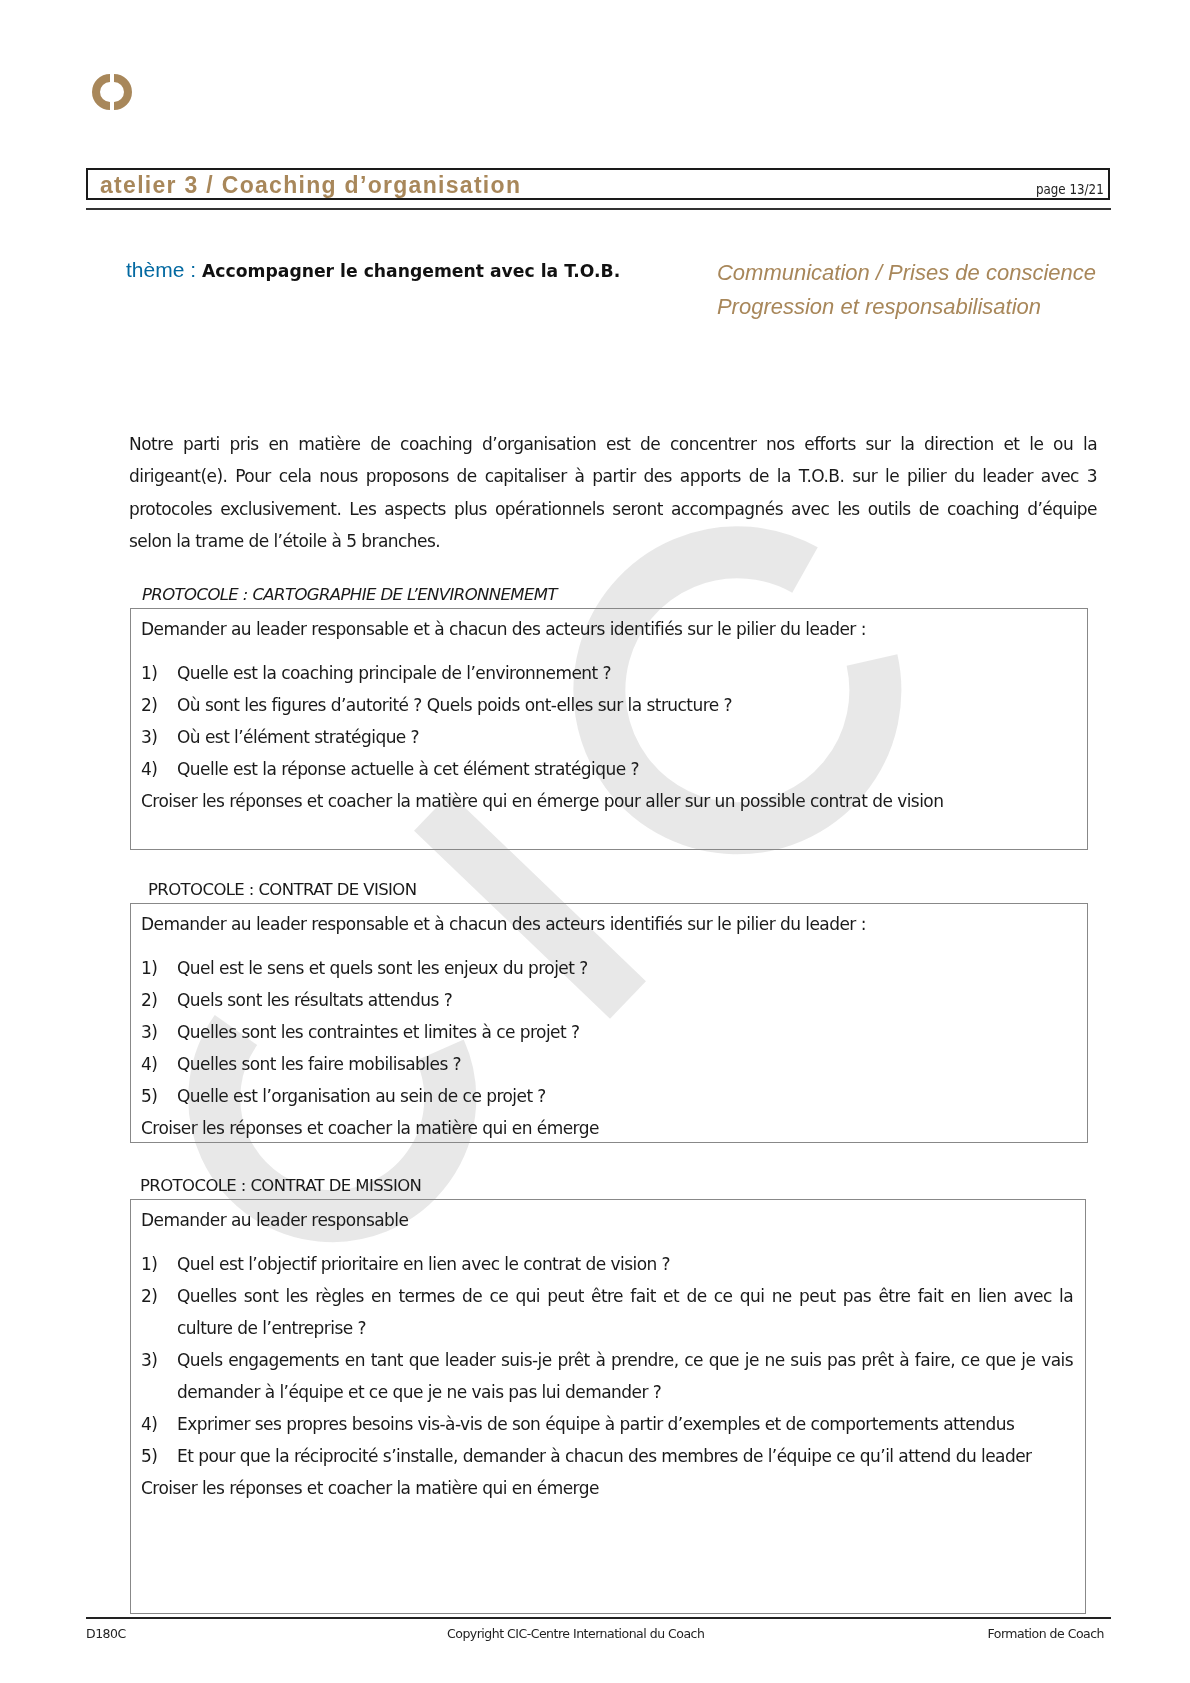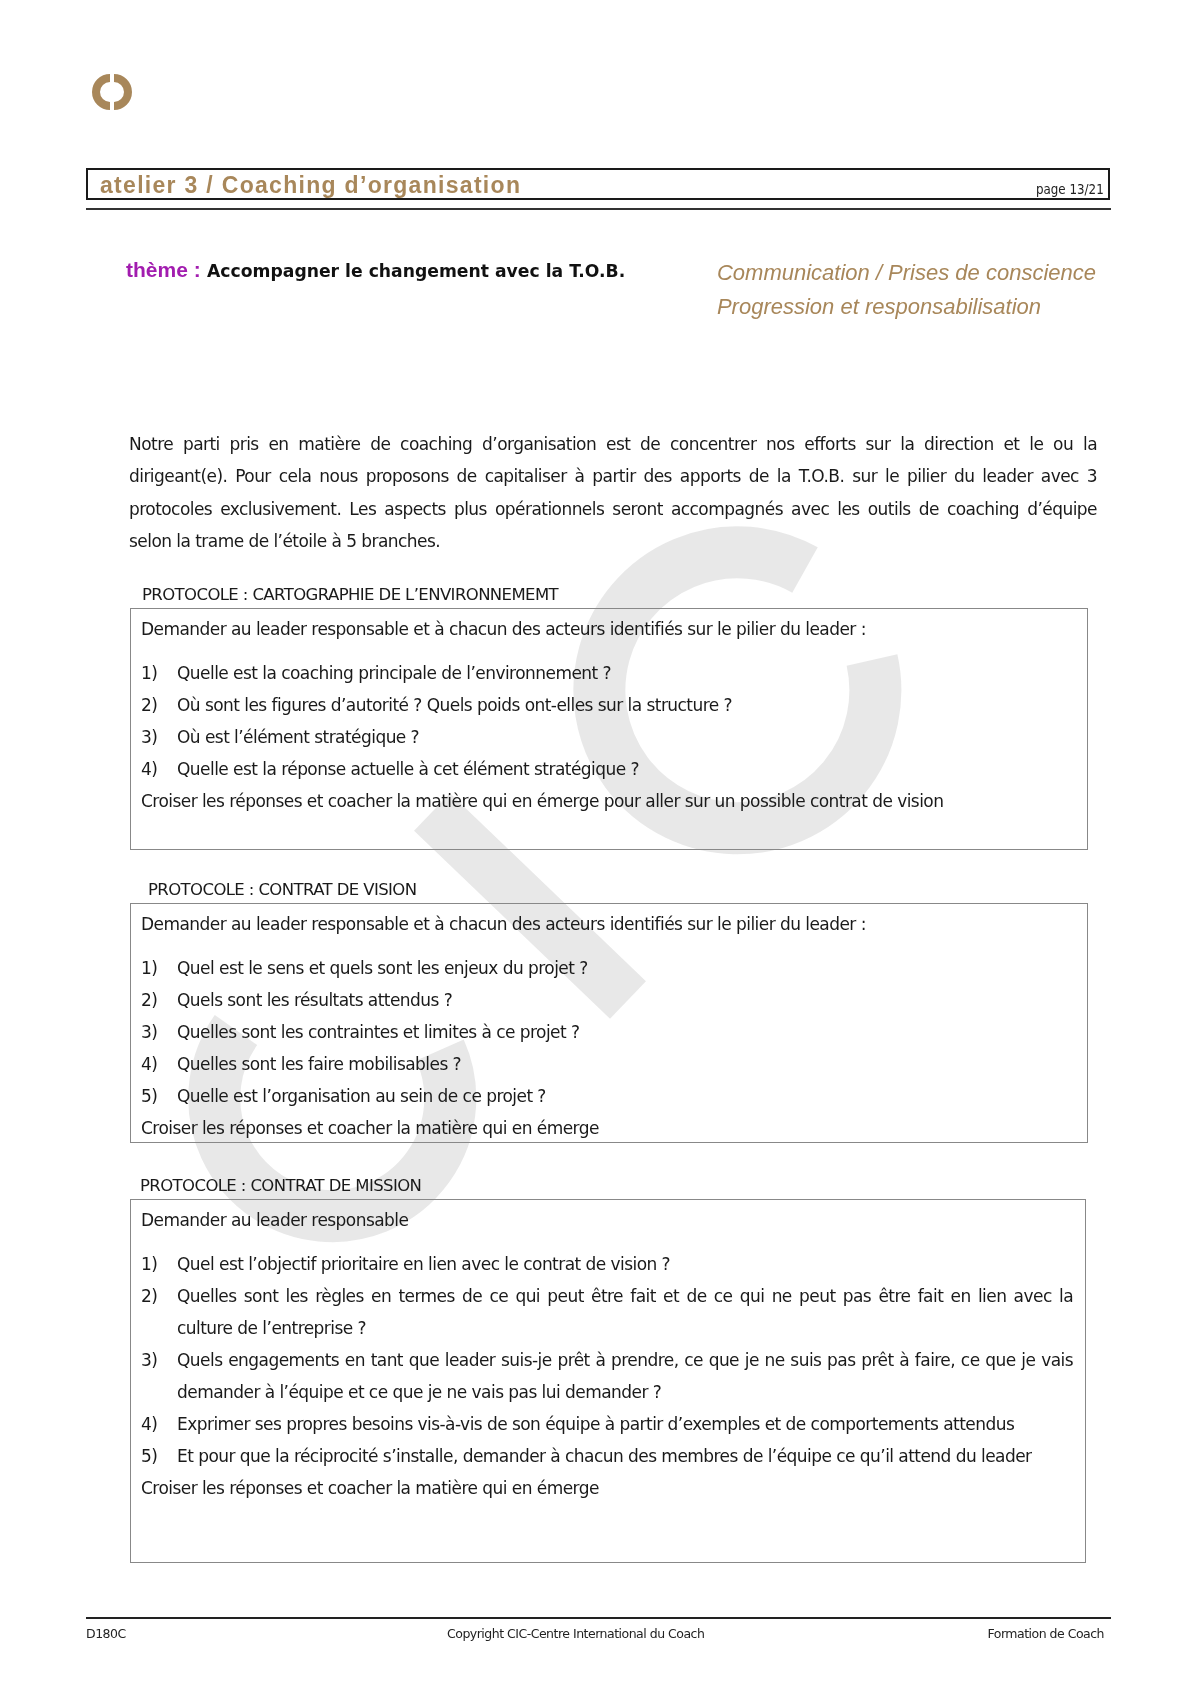--- a/index.html
+++ b/index.html
@@ -10,44 +10,44 @@
     .content { position: relative; z-index: 1; }
 
     .logo { left: 88px; top: 68px; width: 48px; height: 48px; }
 
     .header-box { left: 86px; top: 168px; width: 1024px; height: 32px; border: 2px solid #1a1a1a; box-sizing: border-box; }
     .header-title { left: 100px; top: 172px; font-size: 23px; font-weight: bold; color: #a8875a; letter-spacing: 1.3px; }
     .header-page { right: 86px; top: 181px; font-size: 14px; color: #222; font-family: "DejaVu Sans", sans-serif; transform: scaleX(0.85); transform-origin: right; }
     .header-rule { left: 86px; top: 208px; width: 1025px; height: 2px; background: #333; }
 
     .theme-line { left: 126px; top: 258px; font-size: 21px; }
-    .theme-label { color: #a21caf; font-weight: bold; }
+    .theme-label { color: #0369a1; font-weight: normal; }
     .theme-text { color: #111; font-weight: bold; font-family: "DejaVu Sans", sans-serif; font-size: 18.5px; transform: scaleX(0.93); display: inline-block; transform-origin: left; }
 
     .tags { right: 94px; top: 256px; text-align: left; font-style: italic; color: #a8875a; font-size: 22px; line-height: 34px; }
     .tags div:nth-child(2) { margin-right: 4px; }
     .tags div:nth-child(3) { margin-right: 4px; }
 
     .intro { left: 129px; top: 428px; width: 968px; font-family: "DejaVu Sans", sans-serif; font-size: 17px; line-height: 32.3px; text-align: justify; color: #1a1a1a; letter-spacing: -0.55px; word-spacing: 0px; }
 
     .proto-title { font-family: "DejaVu Sans", sans-serif; font-size: 16.5px; color: #1a1a1a; letter-spacing: -0.6px; }
     .proto-box { border: 1.5px solid #888; box-sizing: border-box; padding: 4px 12px 0 10px; font-family: "DejaVu Sans", sans-serif; font-size: 17px; color: #1a1a1a; letter-spacing: -0.55px; }
     .proto-intro { line-height: 32px; height: 32px; }
     .proto-gap { height: 12px; }
     .q { display: flex; line-height: 32px; text-align: justify; }
     .q-num { width: 36px; flex: none; }
     .q-text { flex: 1; }
     .proto-outro { line-height: 32px; text-align: justify; }
 
-    #p1-title { left: 142px; top: 585px; }
+    #p1-title { left: 142px; top: 585px; font-style: italic; }
     #p1-box { left: 130px; top: 608px; width: 958px; height: 242px; }
     #p2-title { left: 148px; top: 880px; }
     #p2-box { left: 130px; top: 903px; width: 958px; height: 240px; }
     #p3-title { left: 140px; top: 1176px; }
-    #p3-box { left: 130px; top: 1199px; width: 956px; height: 364px; }
+    #p3-box { left: 130px; top: 1199px; width: 956px; height: 415px; }
 
     .footer-rule { left: 86px; top: 1617px; width: 1025px; height: 2px; background: #222; }
     .footer { top: 1626px; font-family: "DejaVu Sans", sans-serif; font-size: 12.5px; color: #222; letter-spacing: -0.5px; }
     .footer-left { left: 86px; }
     .footer-center { left: 447px; }
     .footer-right { right: 86px; }
   </style>
 </head>
 <body>
 

